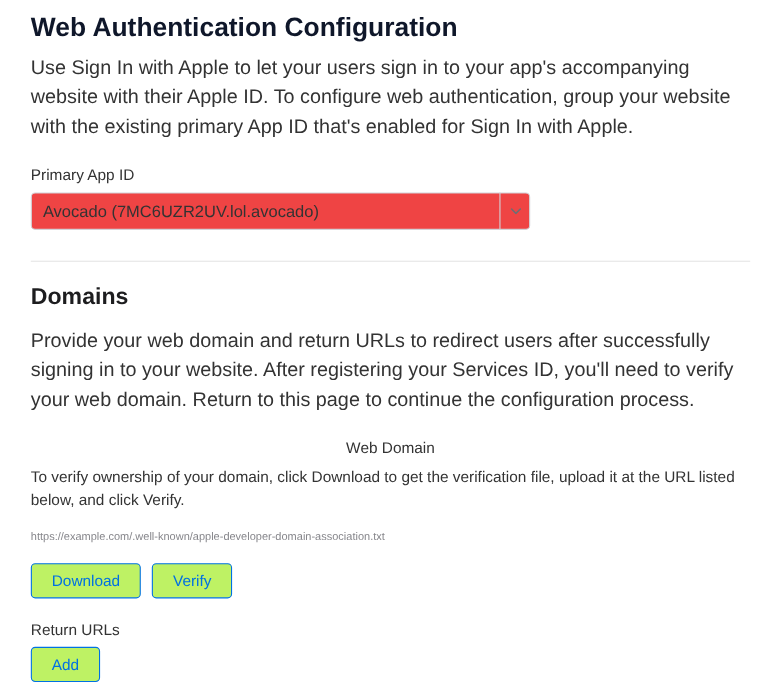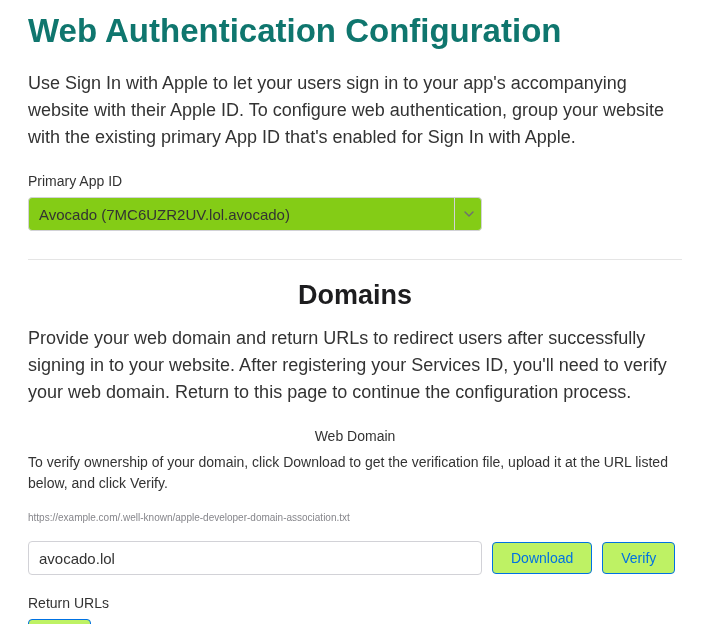--- a/index.html
+++ b/index.html
@@ -8,31 +8,30 @@
       padding: 0;
     }
     body {
       font-family: -apple-system, BlinkMacSystemFont, "Segoe UI", Helvetica, Arial, sans-serif;
       color: #333;
       padding: 12px 28px;
       width: 710px;
       background: #fff;
     }
     h1 {
-      font-size: 33px;
+      font-size: 24px;
       font-weight: 700;
-      margin-bottom: 20px;
-      color: #0f766e;
+      margin-bottom: 8px;
+      color: #0f172a;
     }
     h2 {
-      font-size: 27px;
+      font-size: 21px;
       font-weight: 700;
       margin-bottom: 14px;
       color: #1d1d1f;
-      text-align: center;
     }
     .description {
       font-size: 18px;
       line-height: 1.5;
       color: #333;
       margin-bottom: 22px;
     }
     .field-label {
       font-size: 14px;
       font-weight: 400;
@@ -44,21 +43,21 @@
       position: relative;
       width: 454px;
     }
     .select-wrapper select {
       width: 100%;
       height: 34px;
       padding: 6px 32px 6px 10px;
       font-size: 15px;
       border: 1px solid #d2d2d7;
       border-radius: 4px;
-      background: #84cc16;
+      background: #ef4444;
       appearance: none;
       -webkit-appearance: none;
       color: #333;
       cursor: pointer;
     }
     .select-chevron {
       position: absolute;
       right: 0;
       top: 0;
       width: 28px;
@@ -144,21 +143,20 @@
 <h2>Domains</h2>
 <p class="description">Provide your web domain and return URLs to redirect users after successfully signing in to your website. After registering your Services ID, you'll need to verify your web domain. Return to this page to continue the configuration process.</p>
 
 <div class="label-top-space">
   <span class="field-label">Web Domain</span>
 </div>
 <p class="subtext">To verify ownership of your domain, click Download to get the verification file, upload it at the URL listed below, and click Verify.</p>
 <p class="muted-url">https://example.com/.well-known/apple-developer-domain-association.txt</p>
 
 <div class="row">
-  <input type="text" class="text-input" value="avocado.lol" style="">
   <button class="btn">Download</button>
   <button class="btn">Verify</button>
 </div>
 
 <label class="field-label">Return URLs</label>
 <div class="row">
   <button class="btn">Add</button>
 </div>
 
 </body></html>

